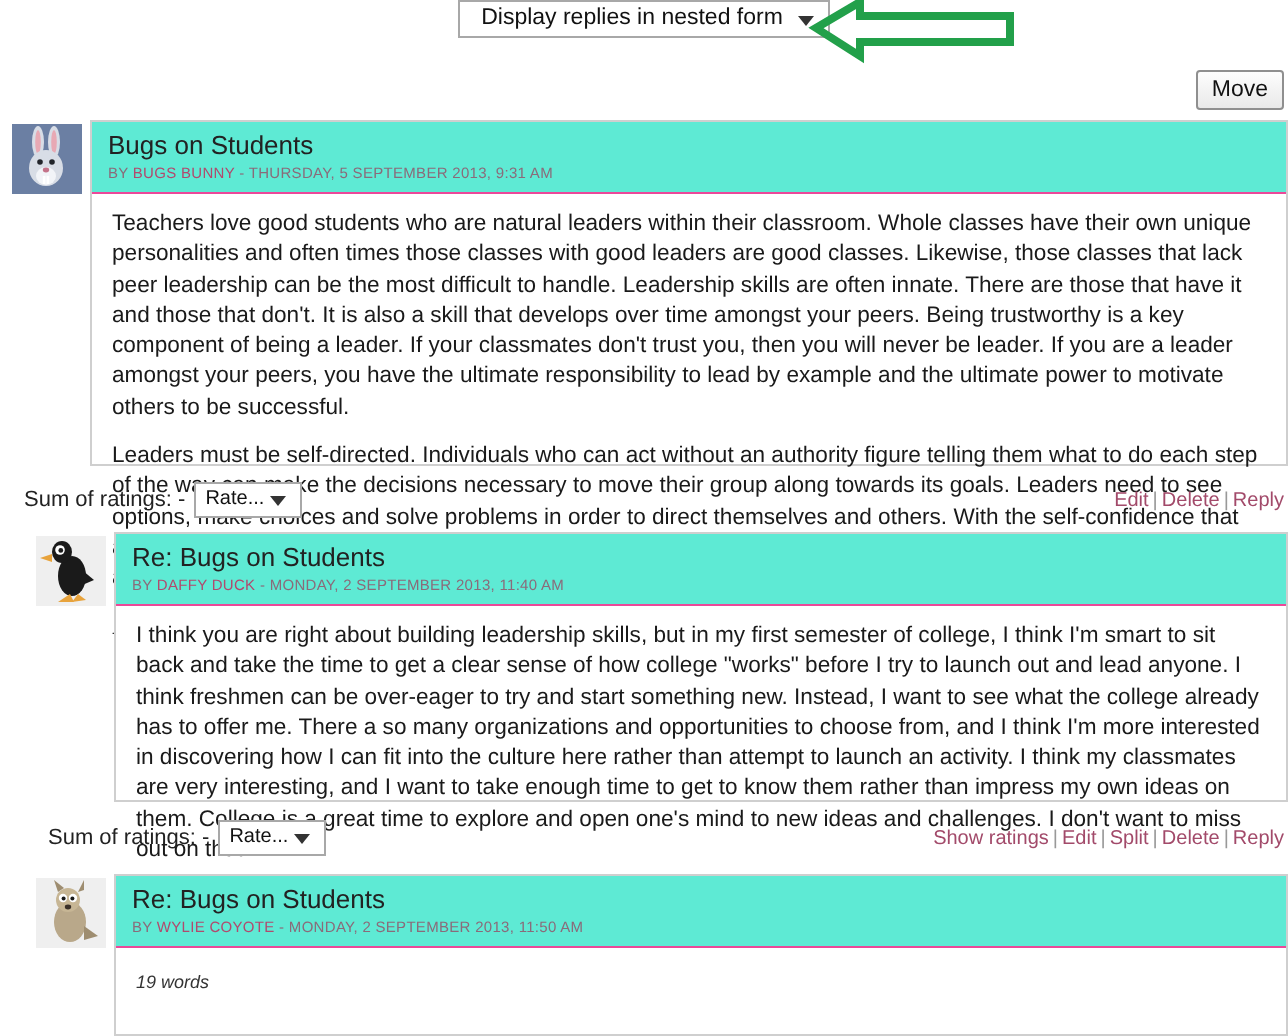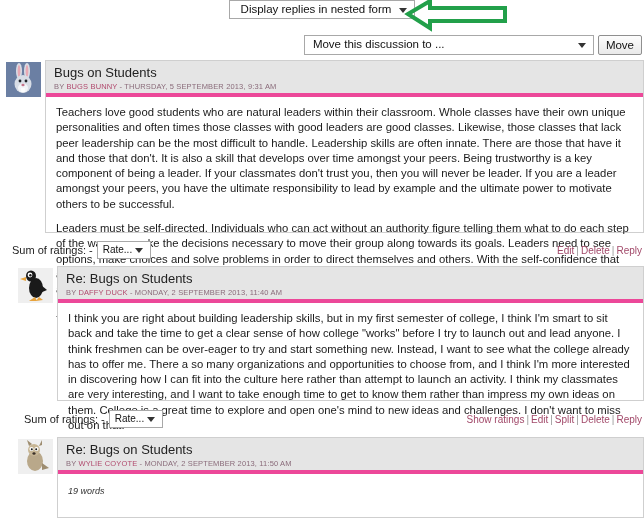--- a/index.html
+++ b/index.html
@@ -81,22 +81,22 @@
   .avatar {
     position: absolute;
     width: 35px; height: 35px;
   }
   .post-box {
     position: absolute;
     border: 1px solid #cfcfcf;
     background: #ffffff;
   }
   .post-header {
-    background: #e5e5e5;
-    border-bottom: 4px solid #ec4899;
+    background: #5eead4;
+    border-bottom: 1px solid #ec4899;
     padding: 4px 8px 5px 8px;
     height: 36px;
   }
   .post-title {
     font-size: 13px;
     color: #222;
     line-height: 16px;
     font-weight: normal;
     margin: 0;
   }
@@ -165,24 +165,20 @@
       <span>Display replies in nested form</span>
       <span class="caret"></span>
     </div>
   </div>
 
   <svg id="annotation-arrow" viewBox="0 0 106 34">
     <path d="M4 15 L26 2 L26 9 L101 9 L101 22 L26 22 L26 29 Z" fill="none" stroke="#22a04a" stroke-width="4" stroke-linejoin="miter"></path>
   </svg>
 
   <div class="move-row">
-    <div class="select-box" id="move-select">
-      <span>Move this discussion to ...</span>
-      <span class="caret"></span>
-    </div>
     <button class="btn">Move</button>
   </div>
 
   <div class="post" style="left:0;top:60px;">
     <svg class="avatar" style="left:6px;top:2px;" viewBox="0 0 35 35">
       <rect x="0" y="0" width="35" height="35" fill="#6b7fa3"></rect>
       <ellipse cx="13" cy="9" rx="3" ry="8" fill="#d8dde6"></ellipse>
       <ellipse cx="21" cy="9" rx="3" ry="8" fill="#d8dde6"></ellipse>
       <ellipse cx="13" cy="9" rx="1.4" ry="6" fill="#e8a9b4"></ellipse>
       <ellipse cx="21" cy="9" rx="1.4" ry="6" fill="#e8a9b4"></ellipse>

